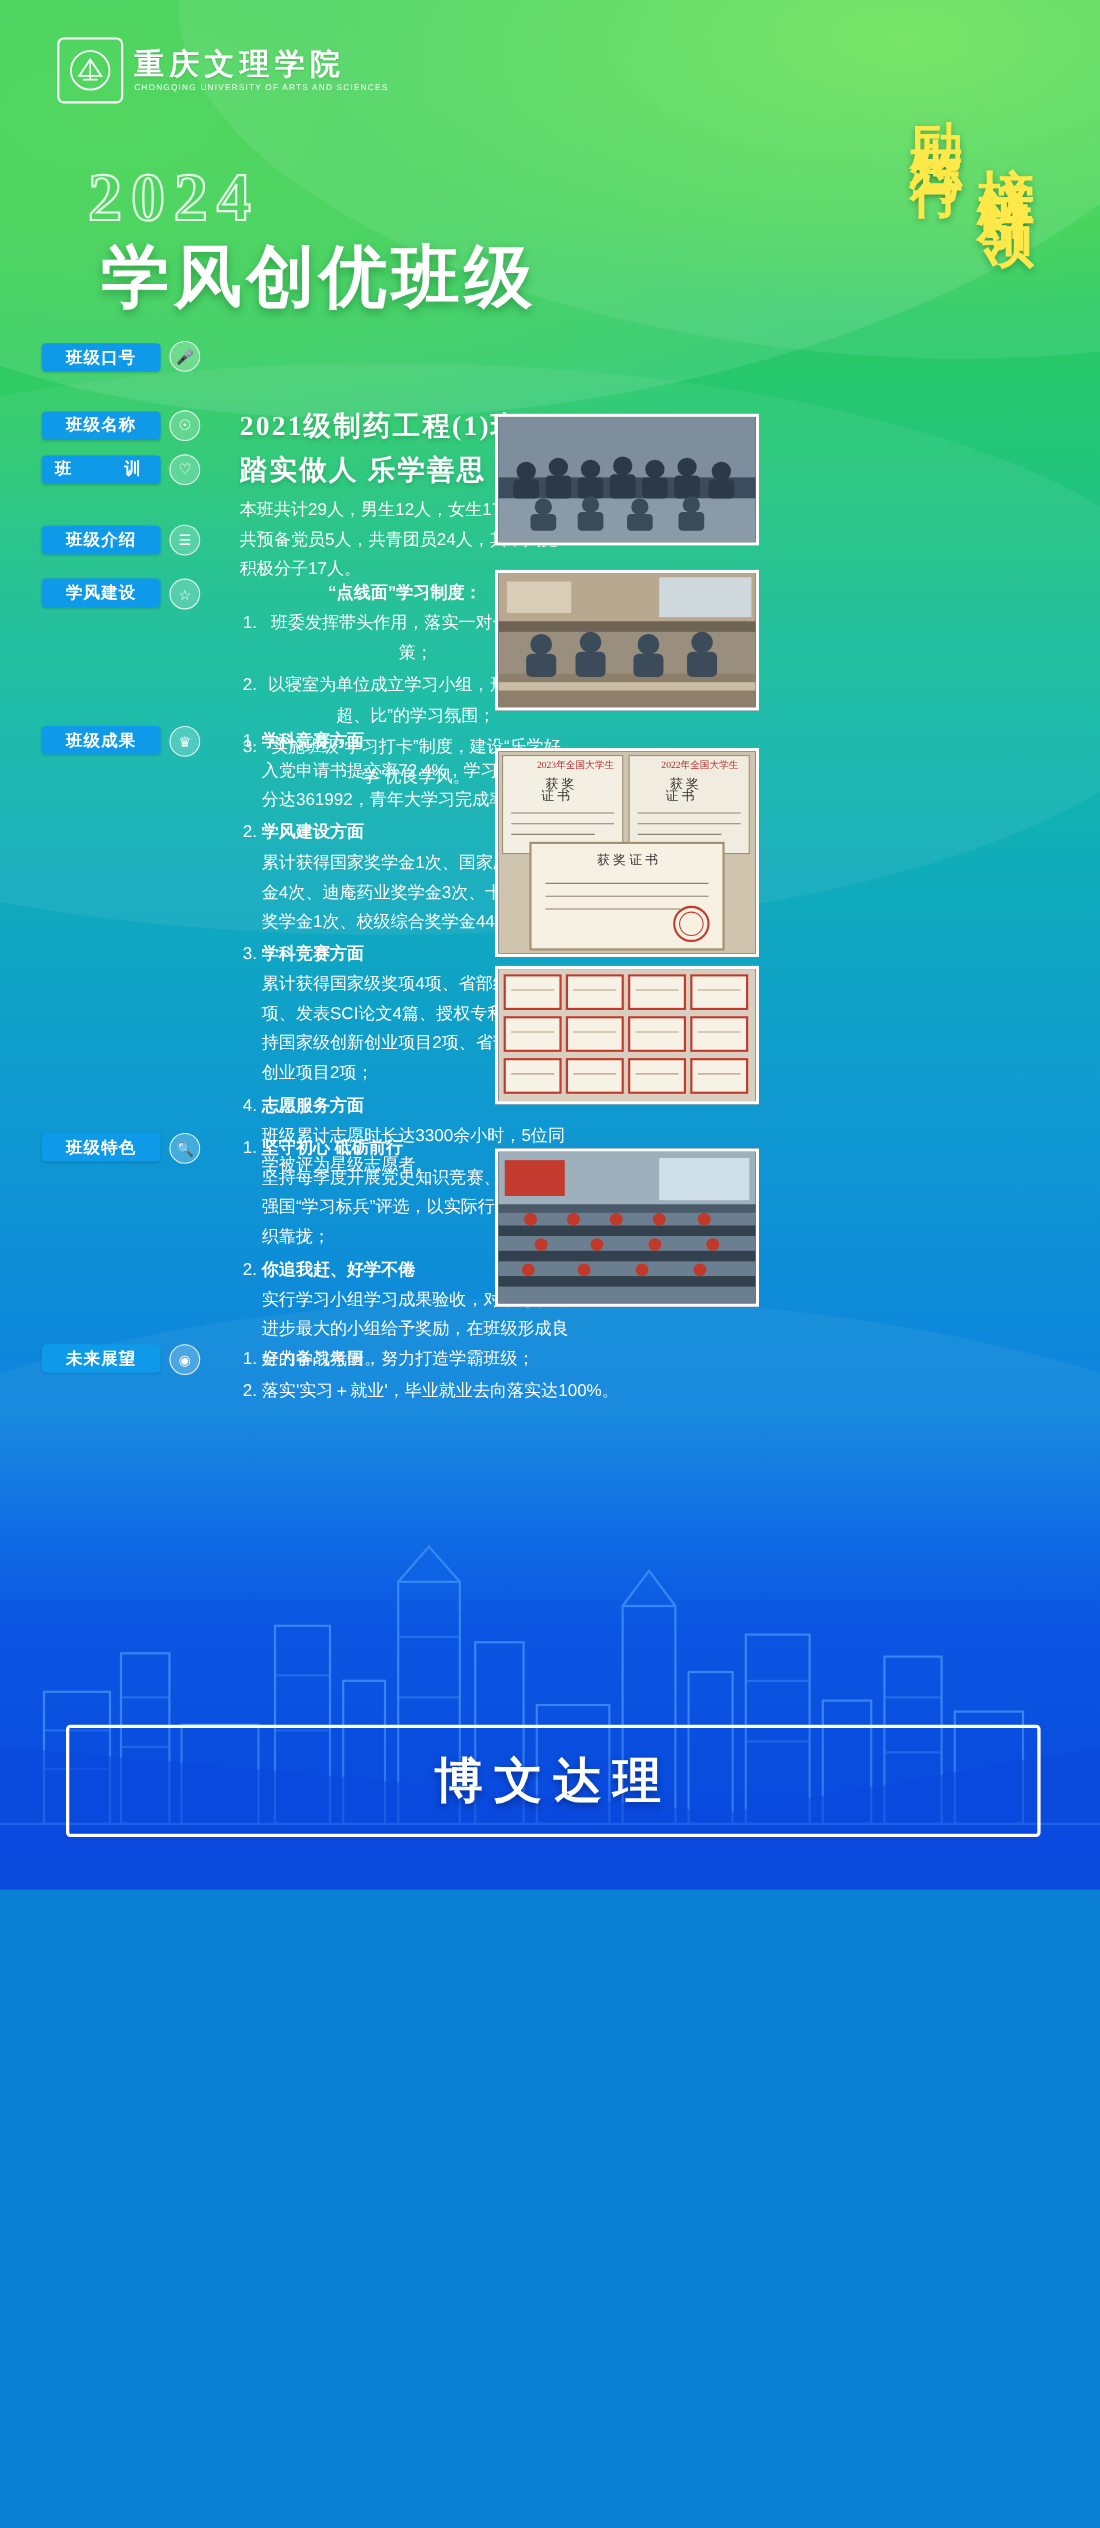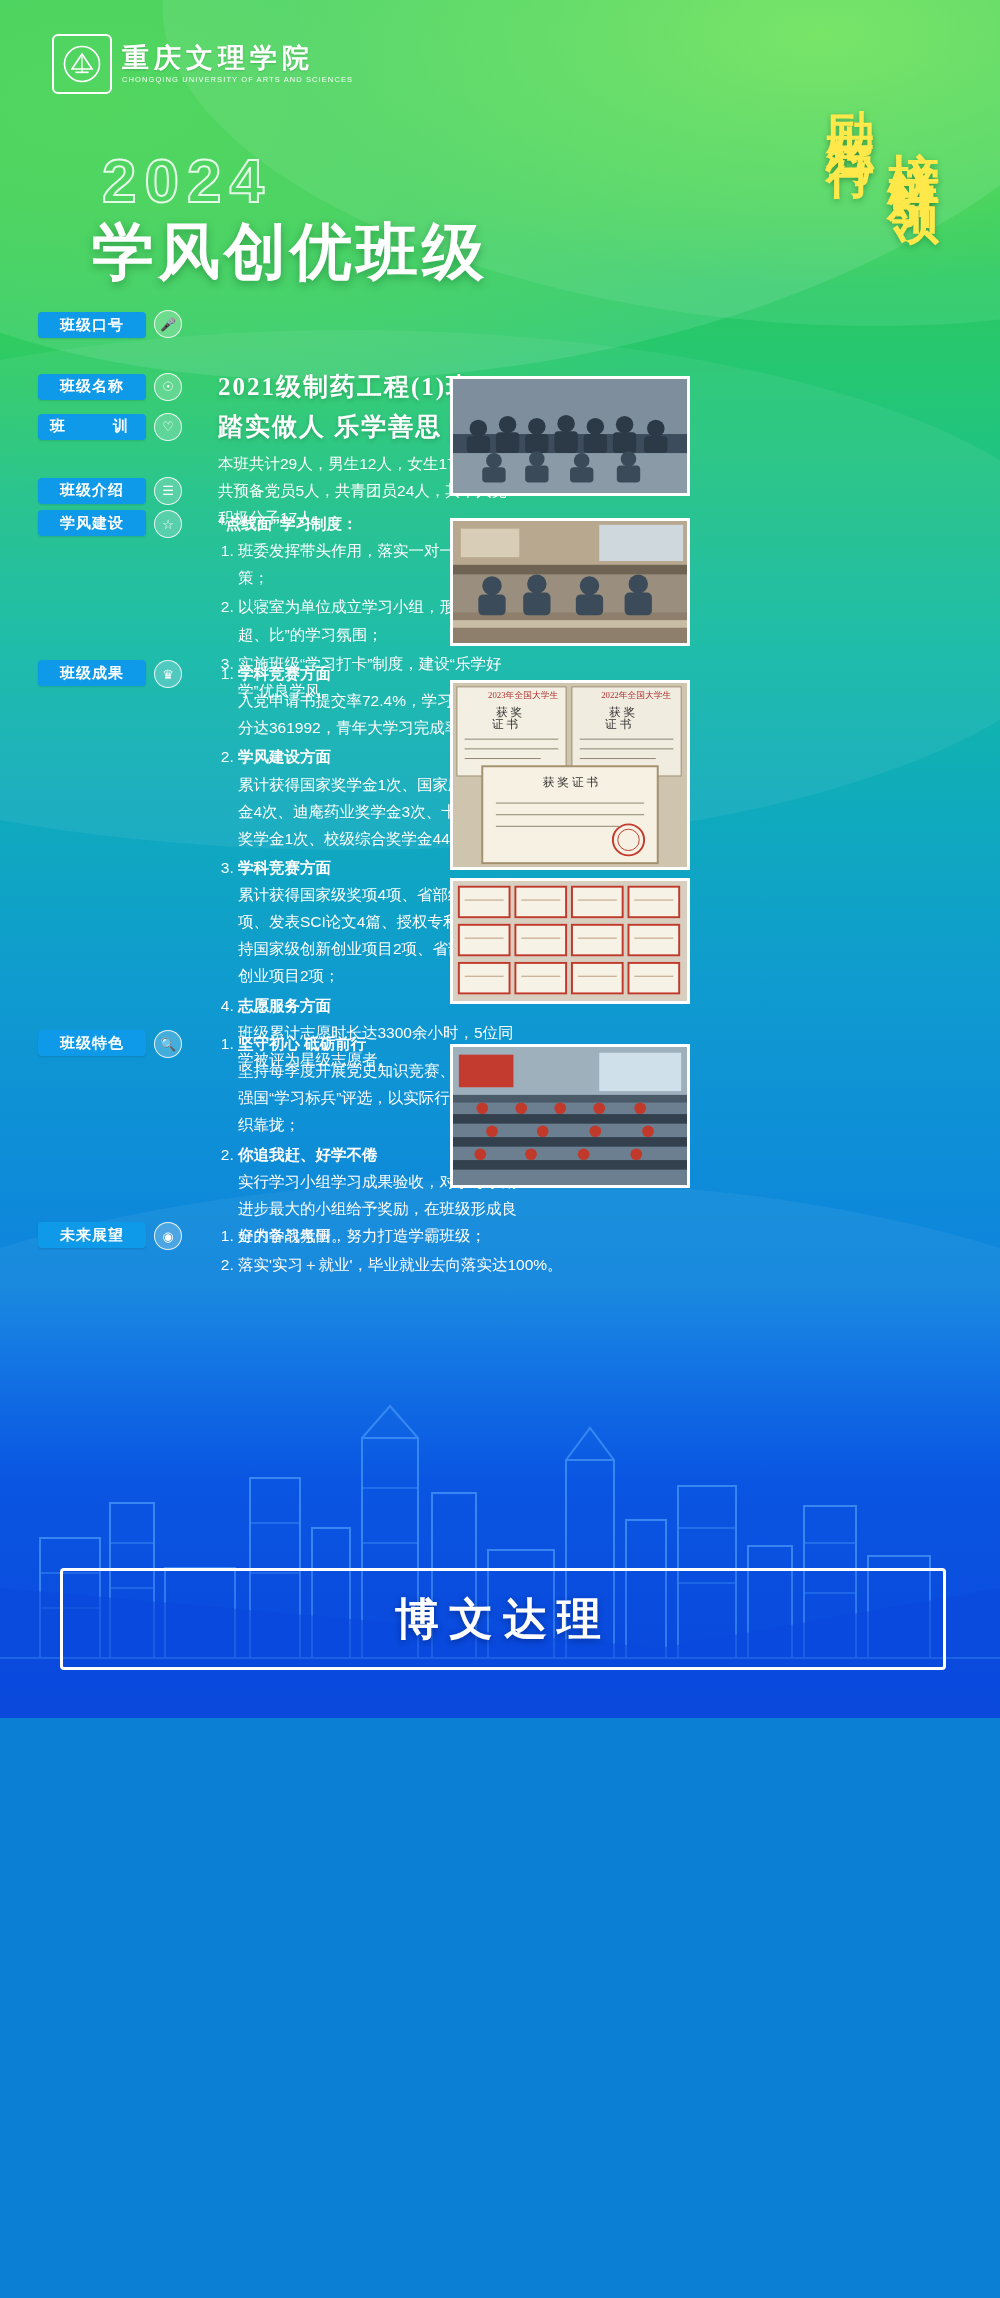--- a/index.html
+++ b/index.html
@@ -38,22 +38,22 @@
   
   .logo{position:absolute;left:52px;top:34px;display:flex;align-items:center;gap:10px;}
   .logo-mark{width:56px;height:56px;border:2px solid #ffffff;border-radius:6px;display:flex;align-items:center;justify-content:center;}
   .logo-mark svg{display:block}
   .logo-text{color:#fff;line-height:1.05;}
   .logo-cn{font-family:"Liberation Serif","DejaVu Serif",serif;font-size:27px;letter-spacing:5px;font-weight:bold;text-shadow:0 1px 2px rgba(0,0,0,.15);}
   .logo-en{font-size:7.5px;letter-spacing:1.1px;margin-top:3px;opacity:.95;}
 
   
   .year{
-    position:absolute;left:102px;top:145px;
-    font-family:Liberation Sans, sans-serif;
+    position:absolute;left:80px;top:145px;
+    font-family:Liberation Serif, serif;
     font-size:62px;font-weight:bold;letter-spacing:8px;
     color:transparent;text-align:right;-webkit-text-stroke:2px rgba(255,255,255,.85);
   }
   .main-title{
     position:absolute;left:92px;top:210px;
     font-family:"Liberation Serif","DejaVu Serif",serif;
     font-size:62px;font-weight:bold;color:#ffffff;letter-spacing:4px;
     text-shadow:0 3px 8px rgba(0,70,20,.35);
   }
   
@@ -208,21 +208,21 @@
           <circle cx="132" cy="86" r="8"></circle>
           <circle cx="180" cy="84" r="8"></circle>
         <rect x="30" y="93" width="24" height="16" rx="4"></rect>
           <rect x="74" y="91" width="24" height="18" rx="4"></rect>
         <rect x="120" y="93" width="24" height="16" rx="4"></rect>
           <rect x="168" y="91" width="24" height="18" rx="4"></rect>
       </g>
     </svg>
   </div>
 
-  <div class="row" style="left:38px;top:510px;align-items:flex-start;">
+  <div class="row" style="left:38px;top:526px;align-items:flex-start;text-align:center;">
     <div class="chip">学风建设</div>
     <div class="iconbadge">☆</div>
     <div class="rowtext body" style="margin-left:36px;width:300px;">
       <div style="font-weight:bold;">“点线面”学习制度：</div>
       <ol class="list">
         <li>班委发挥带头作用，落实一对一帮扶政策；</li>
         <li>以寝室为单位成立学习小组，形成“赶、超、比”的学习氛围；</li>
         <li>实施班级“学习打卡”制度，建设“乐学好学”优良学风。</li>
       </ol>
     </div>

